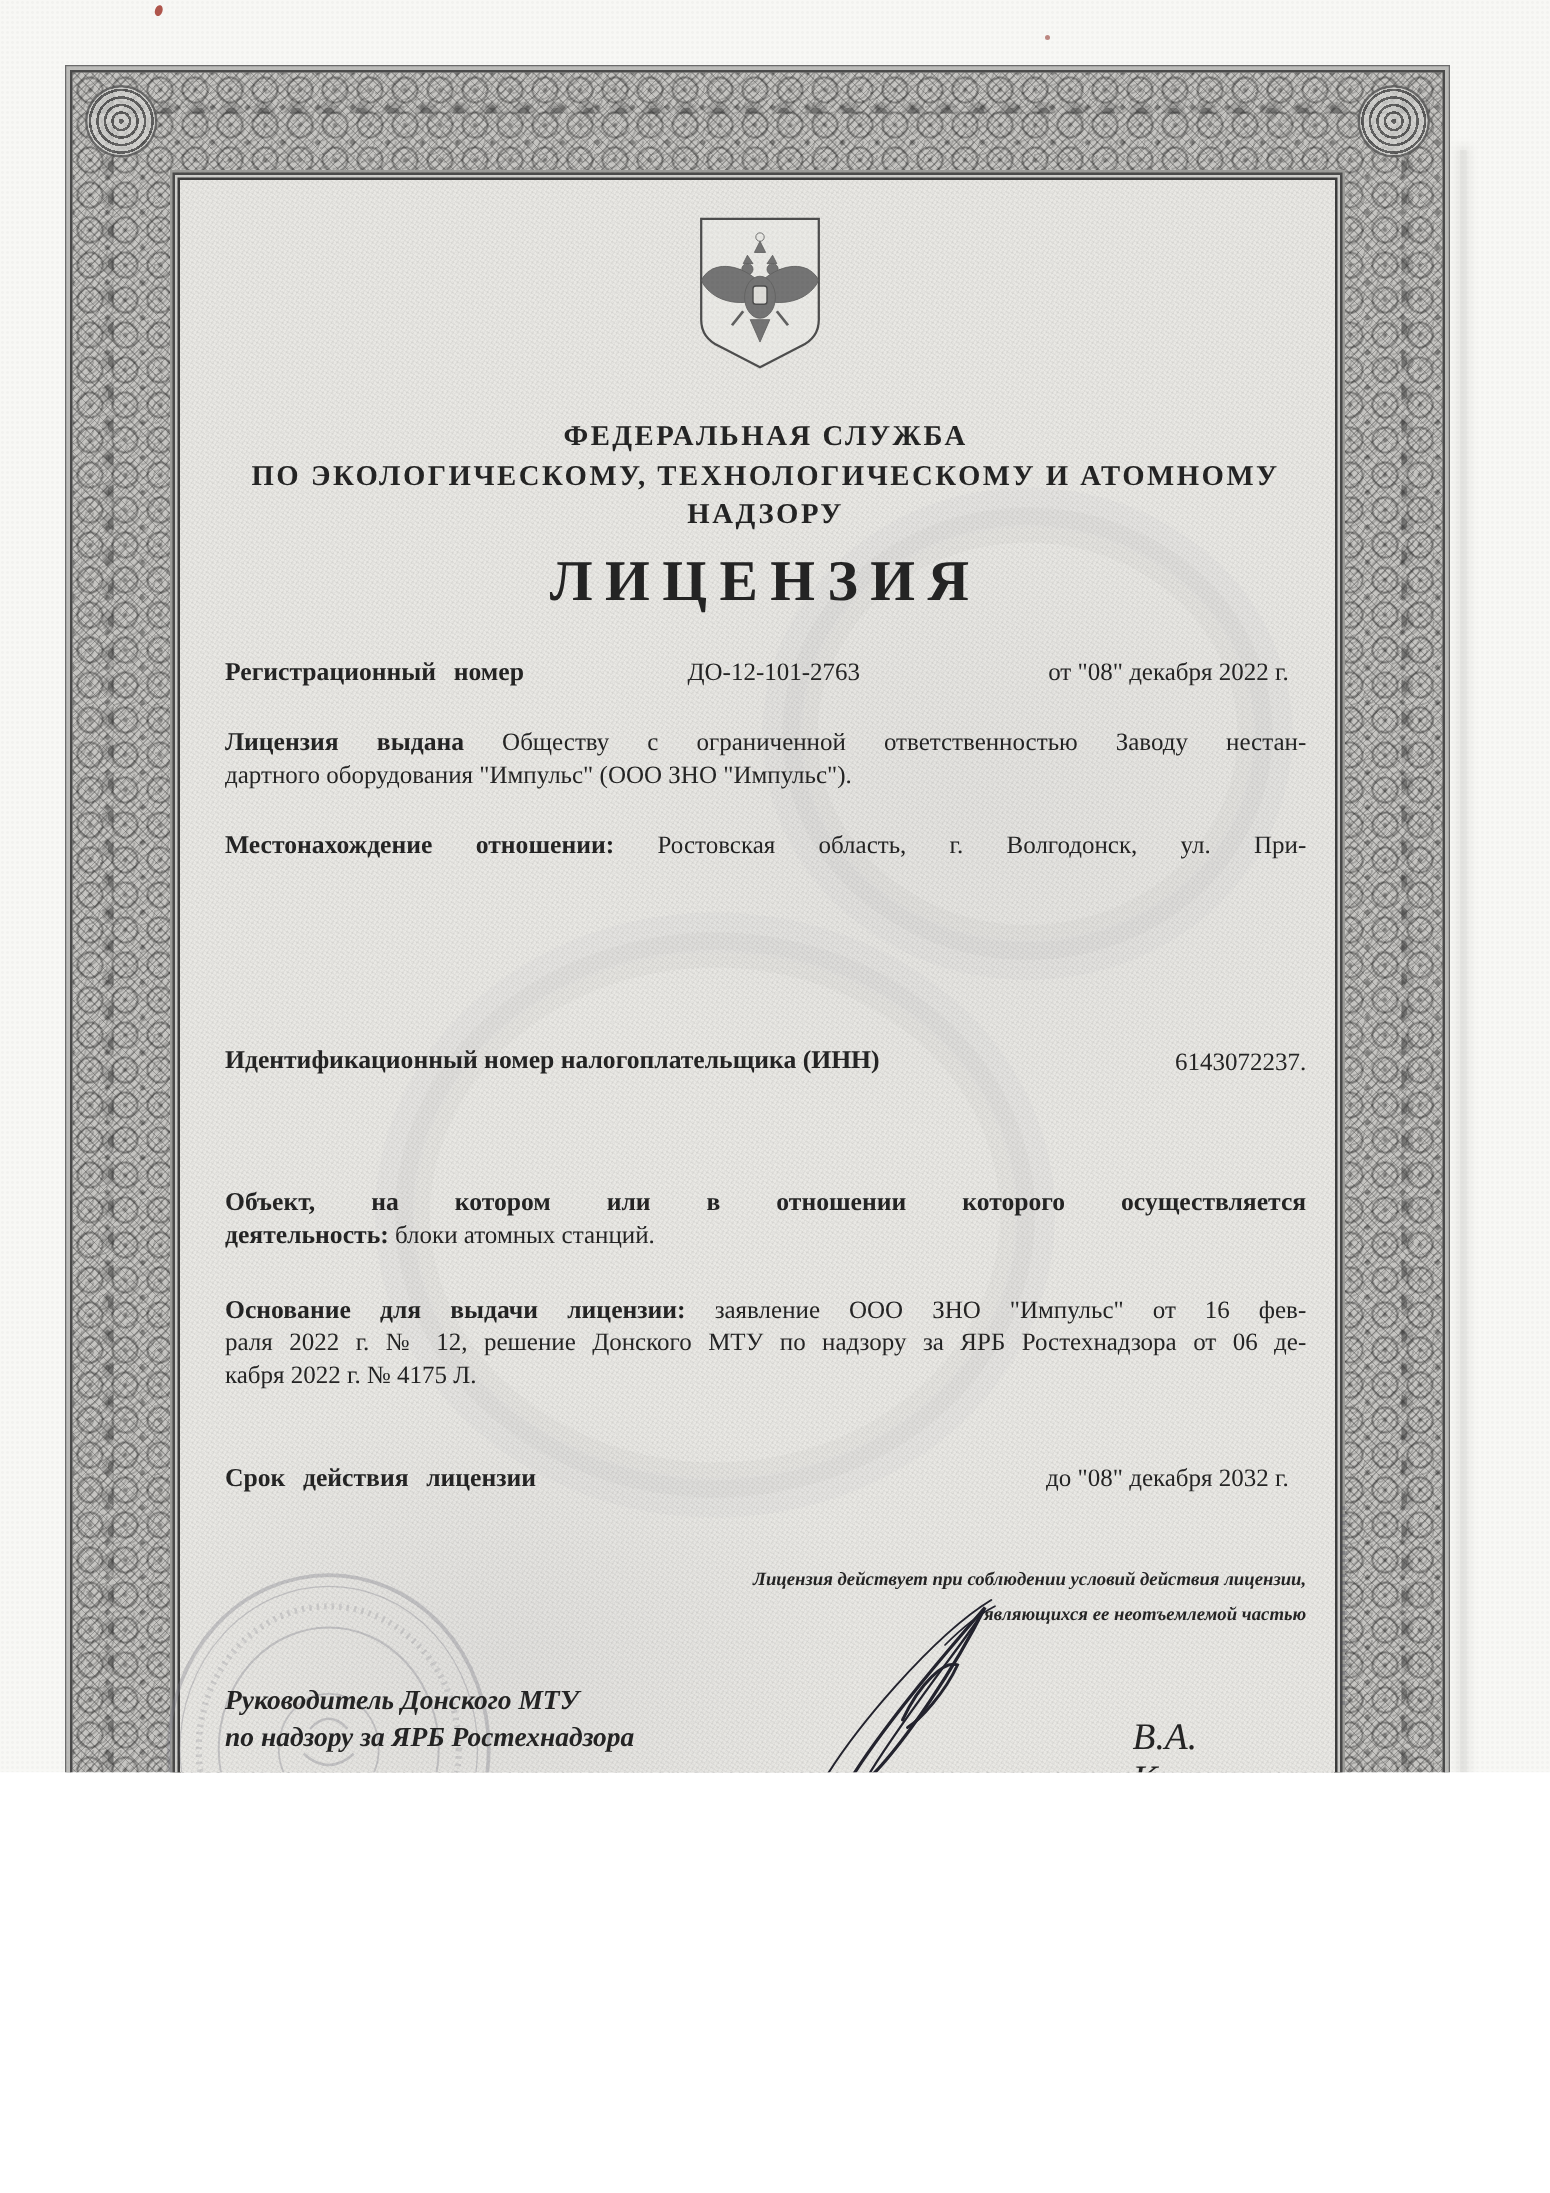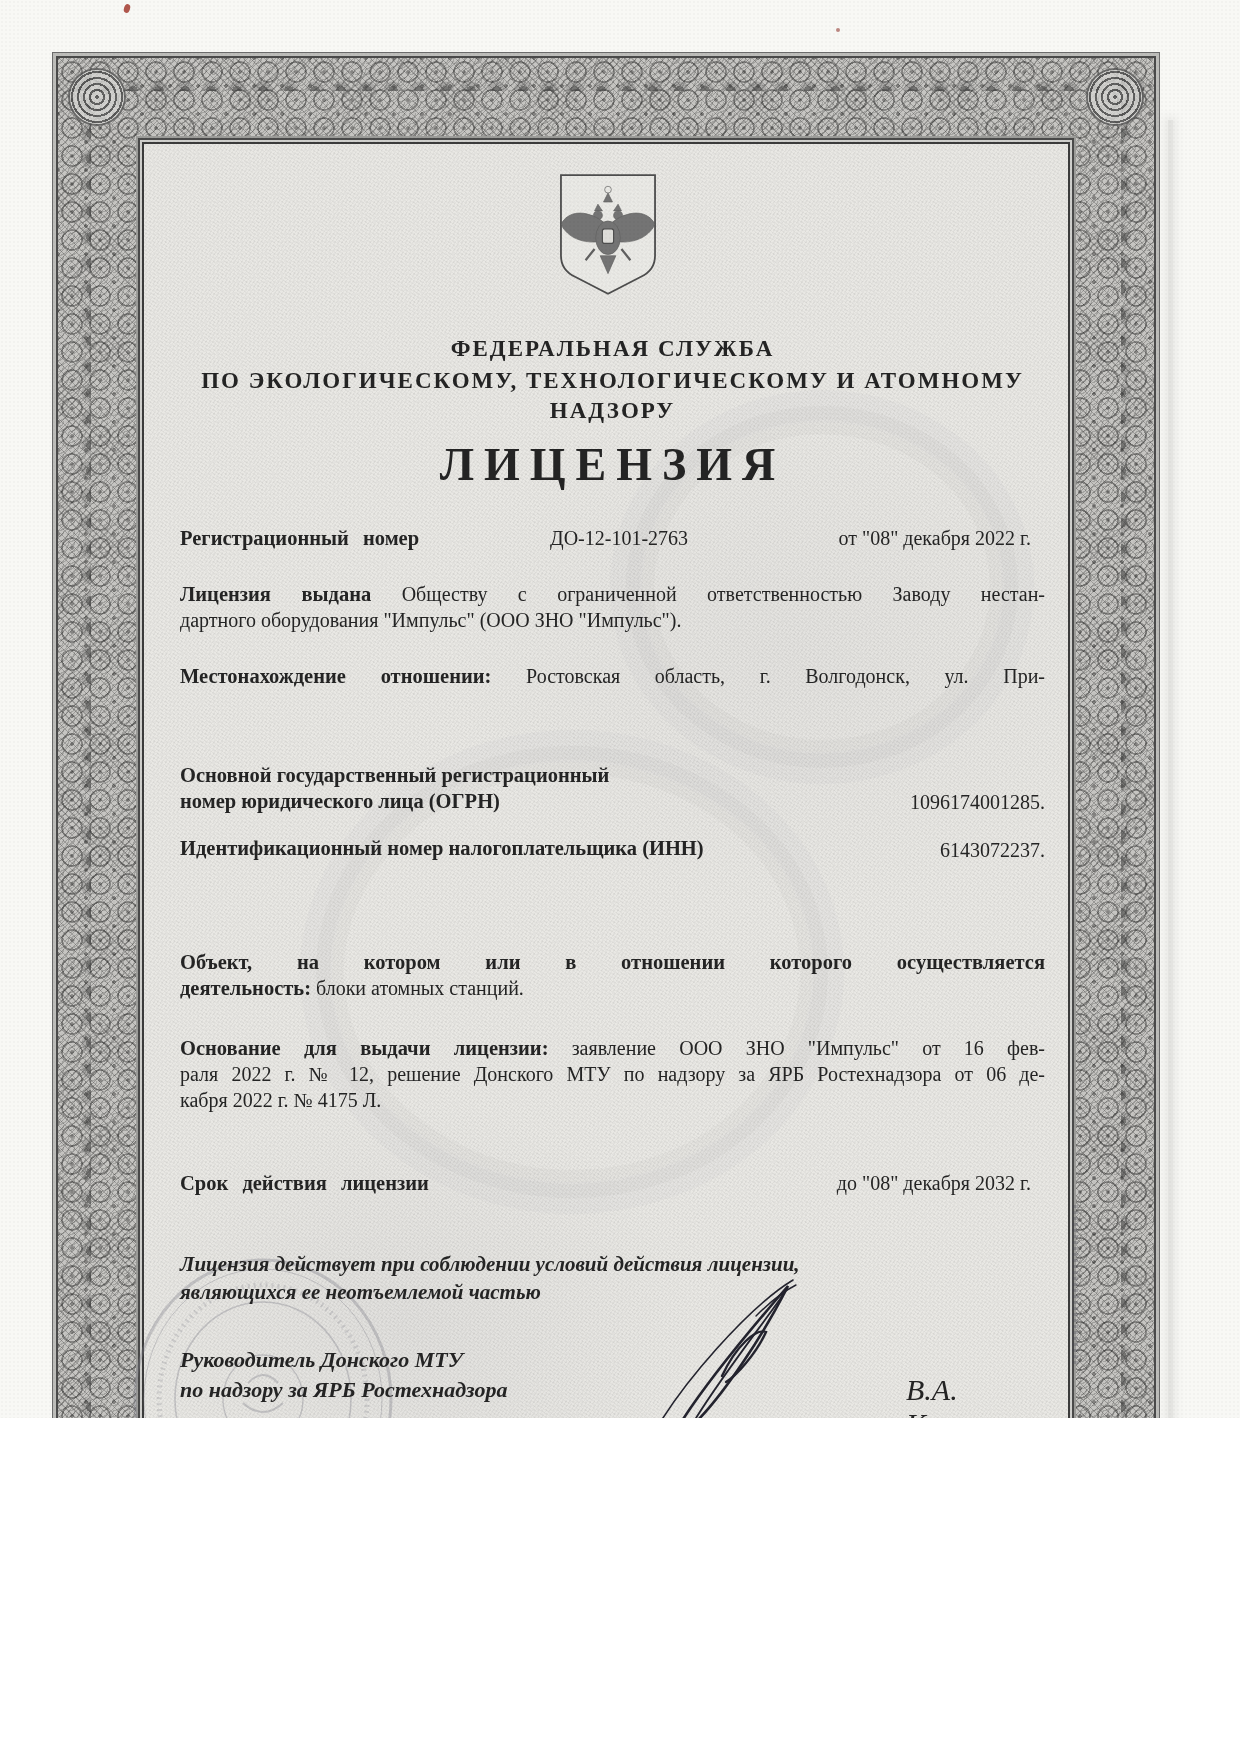--- a/index.html
+++ b/index.html
@@ -54,21 +54,21 @@
   .abs{position:absolute;left:0;right:0;}
   .center{text-align:center;}
   .agency{font-weight:bold;font-size:23px;letter-spacing:2px;line-height:30px;}
   .doc-title{font-weight:bold;font-size:46px;letter-spacing:10px;}
   .body-line{font-size:20px;line-height:26px;}
   .lbl{font-weight:bold;font-size:20.5px;}
   .just{text-align:justify;text-align-last:justify;}
   .wide{word-spacing:9px;}
   .val-right{position:absolute;right:0;font-size:20px;}
   .date-right{position:absolute;right:14px;font-size:20px;}
-  .italic-cond{font-style:italic;font-weight:bold;font-size:21px;line-height:28px;text-align:left;}
+  .italic-cond{font-style:italic;font-weight:bold;font-size:15px;line-height:28px;text-align:right;}
   .signer{font-style:italic;font-weight:bold;font-size:22px;line-height:30px;}
   .signer-name{font-style:italic;font-size:30px;}
   .mp{font-size:16px;letter-spacing:2px;}
   .serial-row{position:absolute;left:796px;top:1538px;z-index:9;display:flex;align-items:flex-end;gap:14px;}
   .serial-lbl{font-weight:bold;font-size:22px;color:#2a2a2a;}
   .serial-series{font-family:"DejaVu Serif", serif;font-size:21px;letter-spacing:3px;color:#333;}
   .serial-num{font-family:"DejaVu Sans Mono", monospace;font-size:19px;letter-spacing:6px;color:#701a75;}
   .speck{position:absolute;border-radius:50%;z-index:45;}
   .edge-streak{position:absolute;left:1168px;top:120px;width:5px;height:1510px;z-index:2;
       background:rgba(125,125,125,.16);box-shadow:0 0 8px 3px rgba(125,125,125,.12);}
@@ -139,25 +139,20 @@
       <div class="body-line">дартного оборудования "Импульс" (ООО ЗНО "Импульс").</div>
     </div>
 
     <div class="abs" style="top:663px;">
       <div class="body-line just">
         <strong class="lbl">Местонахождение отношении:</strong>
         <span>Ростовская область, г. Волгодонск, ул. При-</span>
       </div>
     </div>
 
-    <div class="abs" style="top:762px;">
-      <div class="body-line lbl">Основной государственный регистрационный</div>
-      <div class="body-line lbl">номер юридического лица (ОГРН)</div>
-      <span class="val-right" style="top:29px;">1096174001285.</span>
-    </div>
 
     <div class="abs" style="top:837px;height:26px;">
       <span class="lbl">Идентификационный номер налогоплательщика (ИНН)</span>
       <span class="val-right" style="top:2px;">6143072237.</span>
     </div>
 
 
     <div class="abs" style="top:949px;">
       <div class="body-line lbl just">Объект, на котором или в отношении которого осуществляется</div>
       <div class="body-line">

